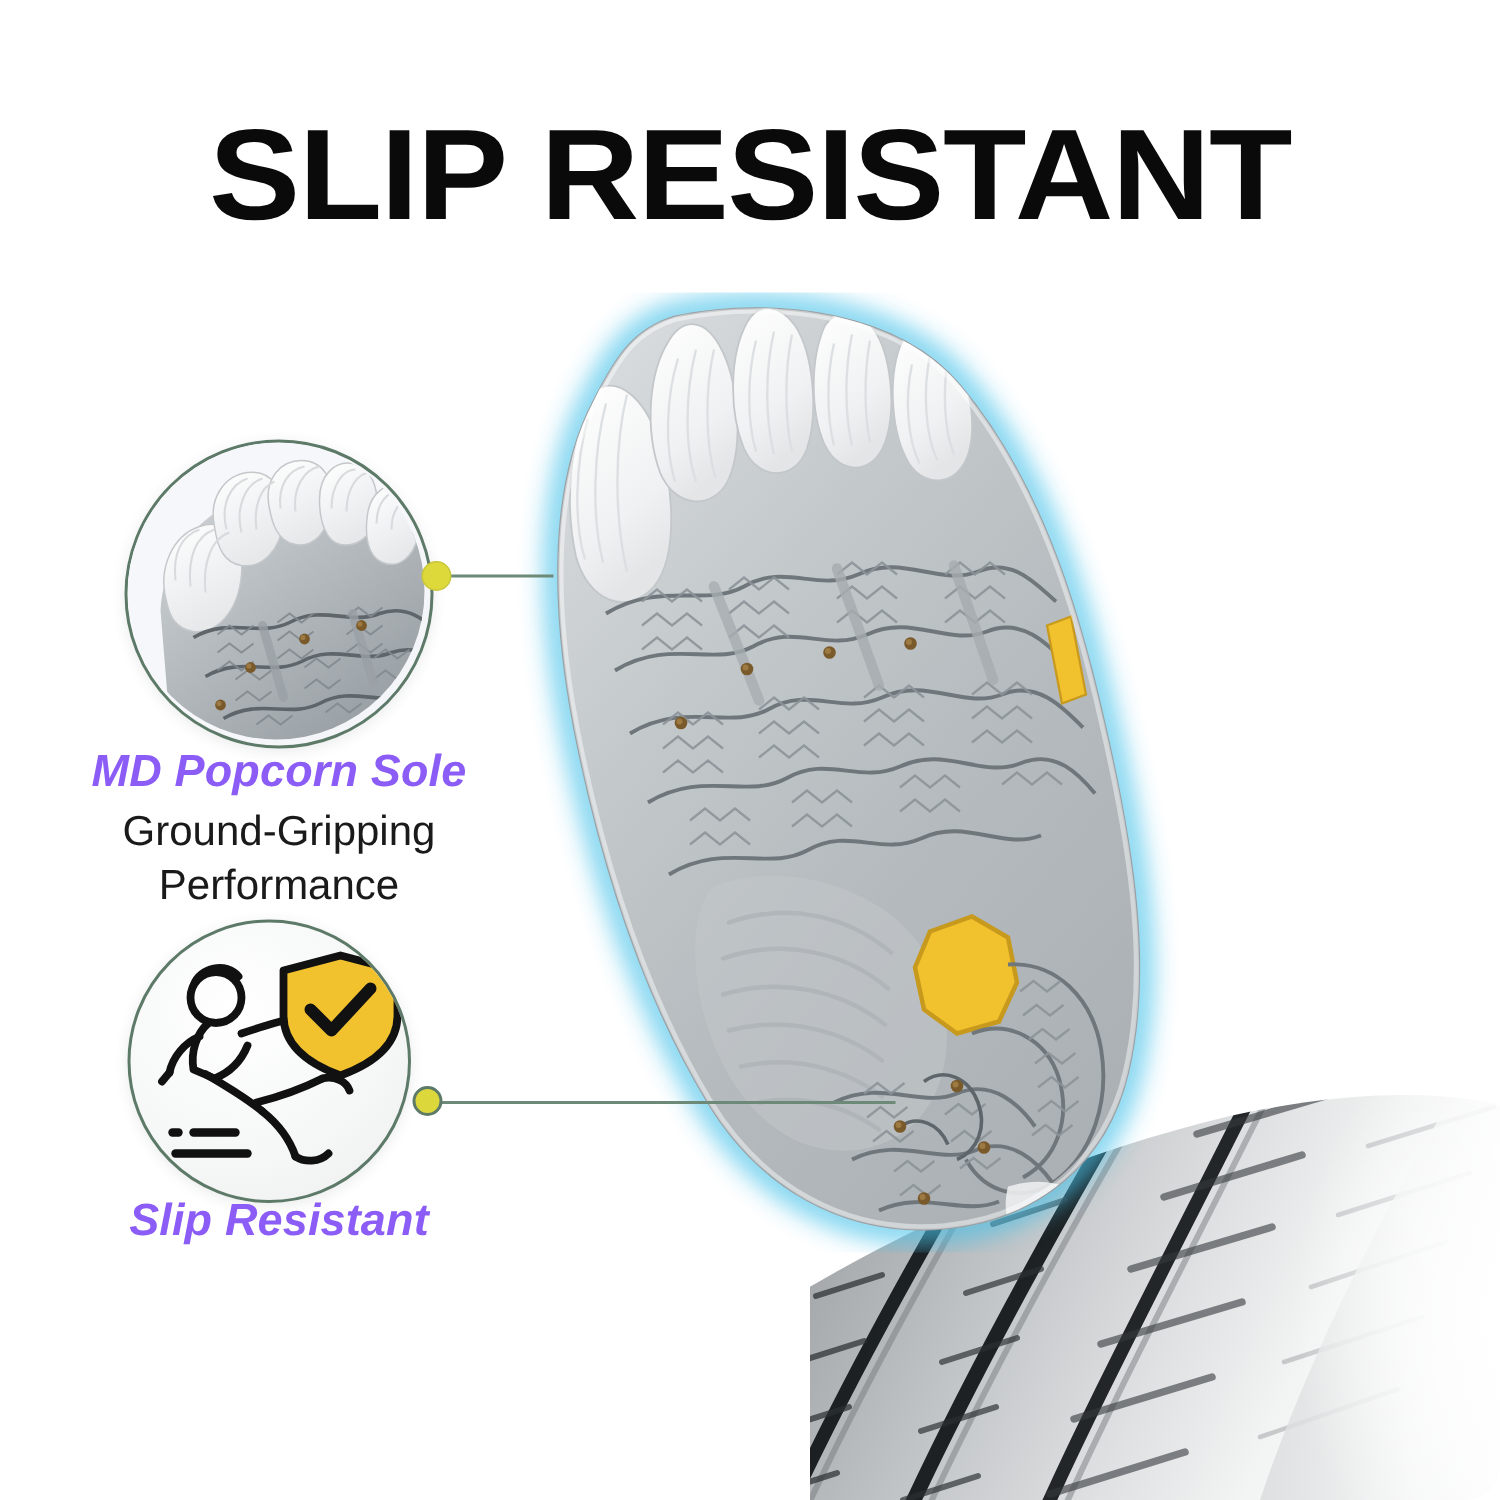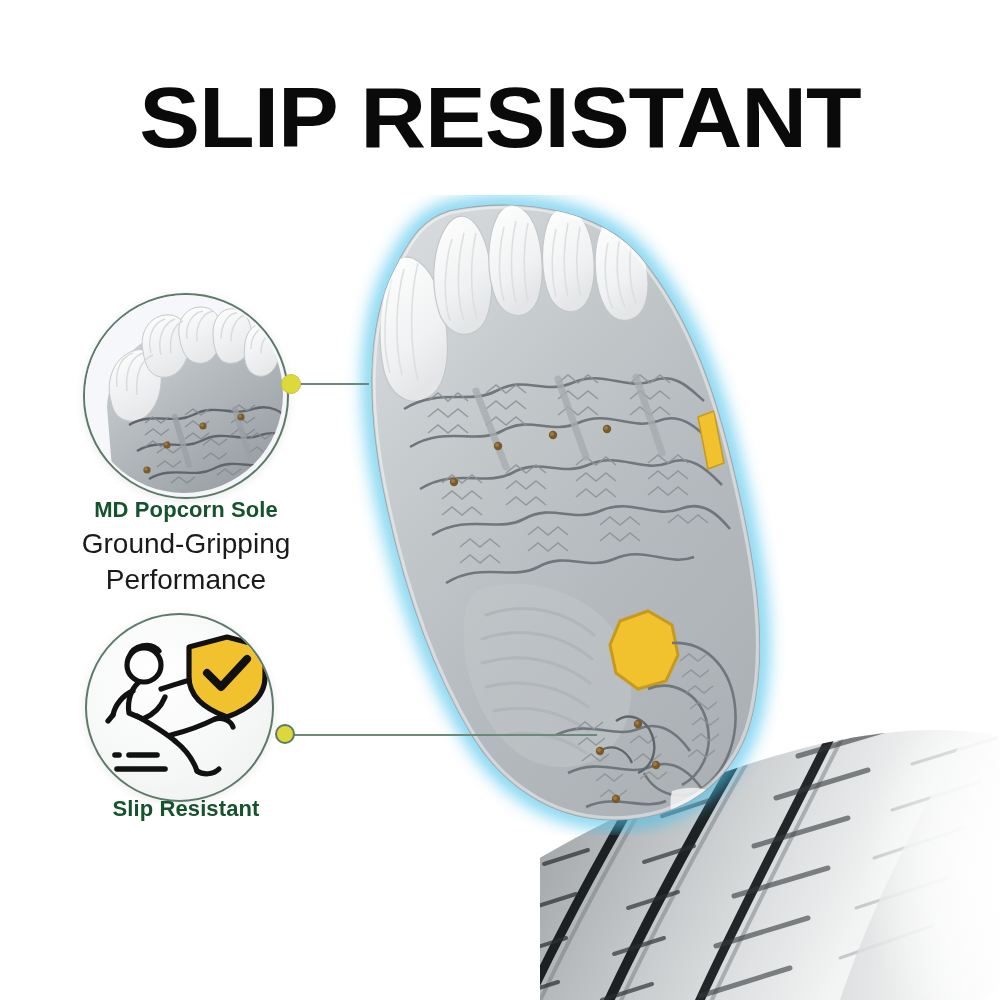--- a/index.html
+++ b/index.html
@@ -104,24 +104,25 @@
     position: absolute;
     text-align: center;
     color: #111111;
   }
   #label-top { left: 0px; top: 496px; width: 372px; }
   #label-bottom { left: 0px; top: 795px; width: 372px; }
 
   .label-title {
     font-family: "Liberation Sans", sans-serif;
     font-weight: 700;
-    font-size: 22px;
+    font-size: 30px;
     letter-spacing: 0.1px;
-    color: #14532d;
+    color: #8b5cf6;
     line-height: 1.25;
+    font-style: italic;
   }
   .label-sub {
     font-family: "Liberation Sans", sans-serif;
     font-weight: 400;
     font-size: 28px;
     color: #1a1a1a;
     line-height: 1.3;
     margin-top: 2px;
   }
 </style>

